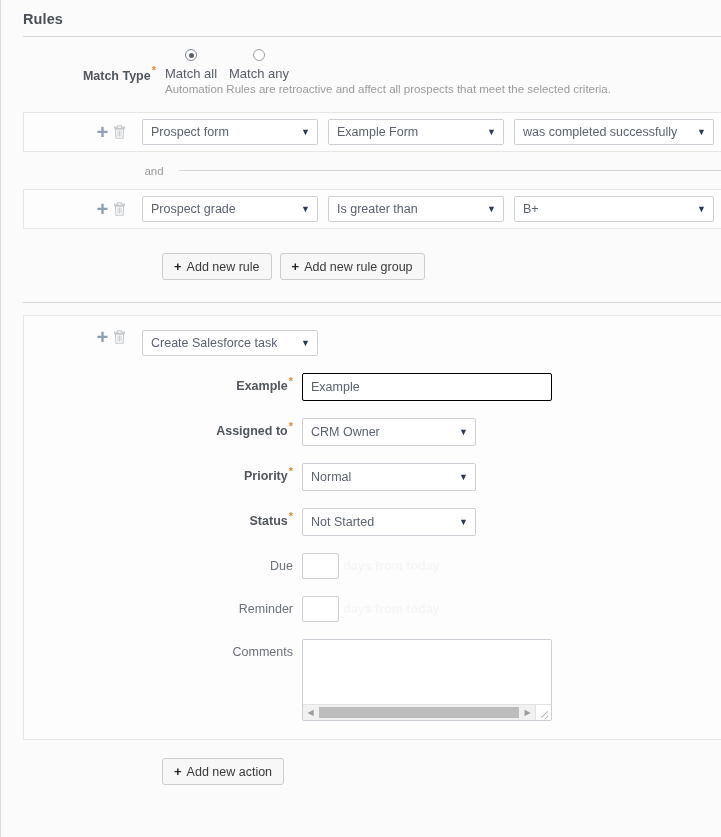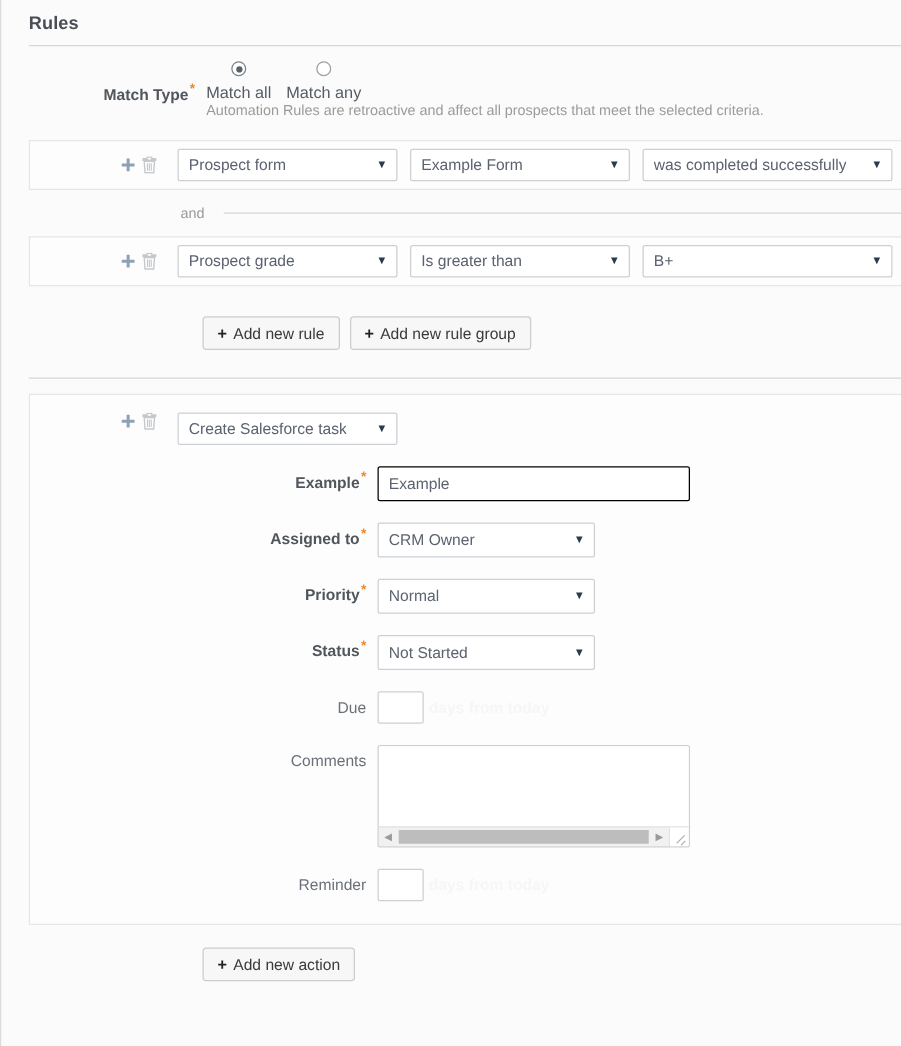--- a/index.html
+++ b/index.html
@@ -544,38 +544,38 @@
       </div>
     </div>
 
     <div class="field-row">
       <div class="field-label">Due</div>
       <input class="num-input" type="text" value="" style="">
       <span class="ghost-hint">days from today</span>
     </div>
 
     <div class="field-row">
+      <div class="field-label">Reminder</div>
+      <input class="num-input" type="text" value="" style="">
+      <span class="ghost-hint">days from today</span>
+    </div>
+
+    <div class="field-row">
       <div class="field-label">Comments</div>
       <div class="ta-wrap">
         <div class="ta-body"></div>
         <div class="ta-scroll">
           <div class="ta-arrow">◀</div>
           <div class="ta-thumb"></div>
           <div class="ta-arrow">▶</div>
           <div class="ta-grip"></div>
         </div>
       </div>
     </div>
 
-    <div class="field-row">
-      <div class="field-label">Reminder</div>
-      <input class="num-input" type="text" value="" style="">
-      <span class="ghost-hint">days from today</span>
-    </div>
-
   </div>
 
   <div class="spacer-18"></div>
 
   <div class="btn-row">
     <button class="btn">
       <span class="plus">+</span>
       <span>Add new action</span>
     </button>
   </div>

